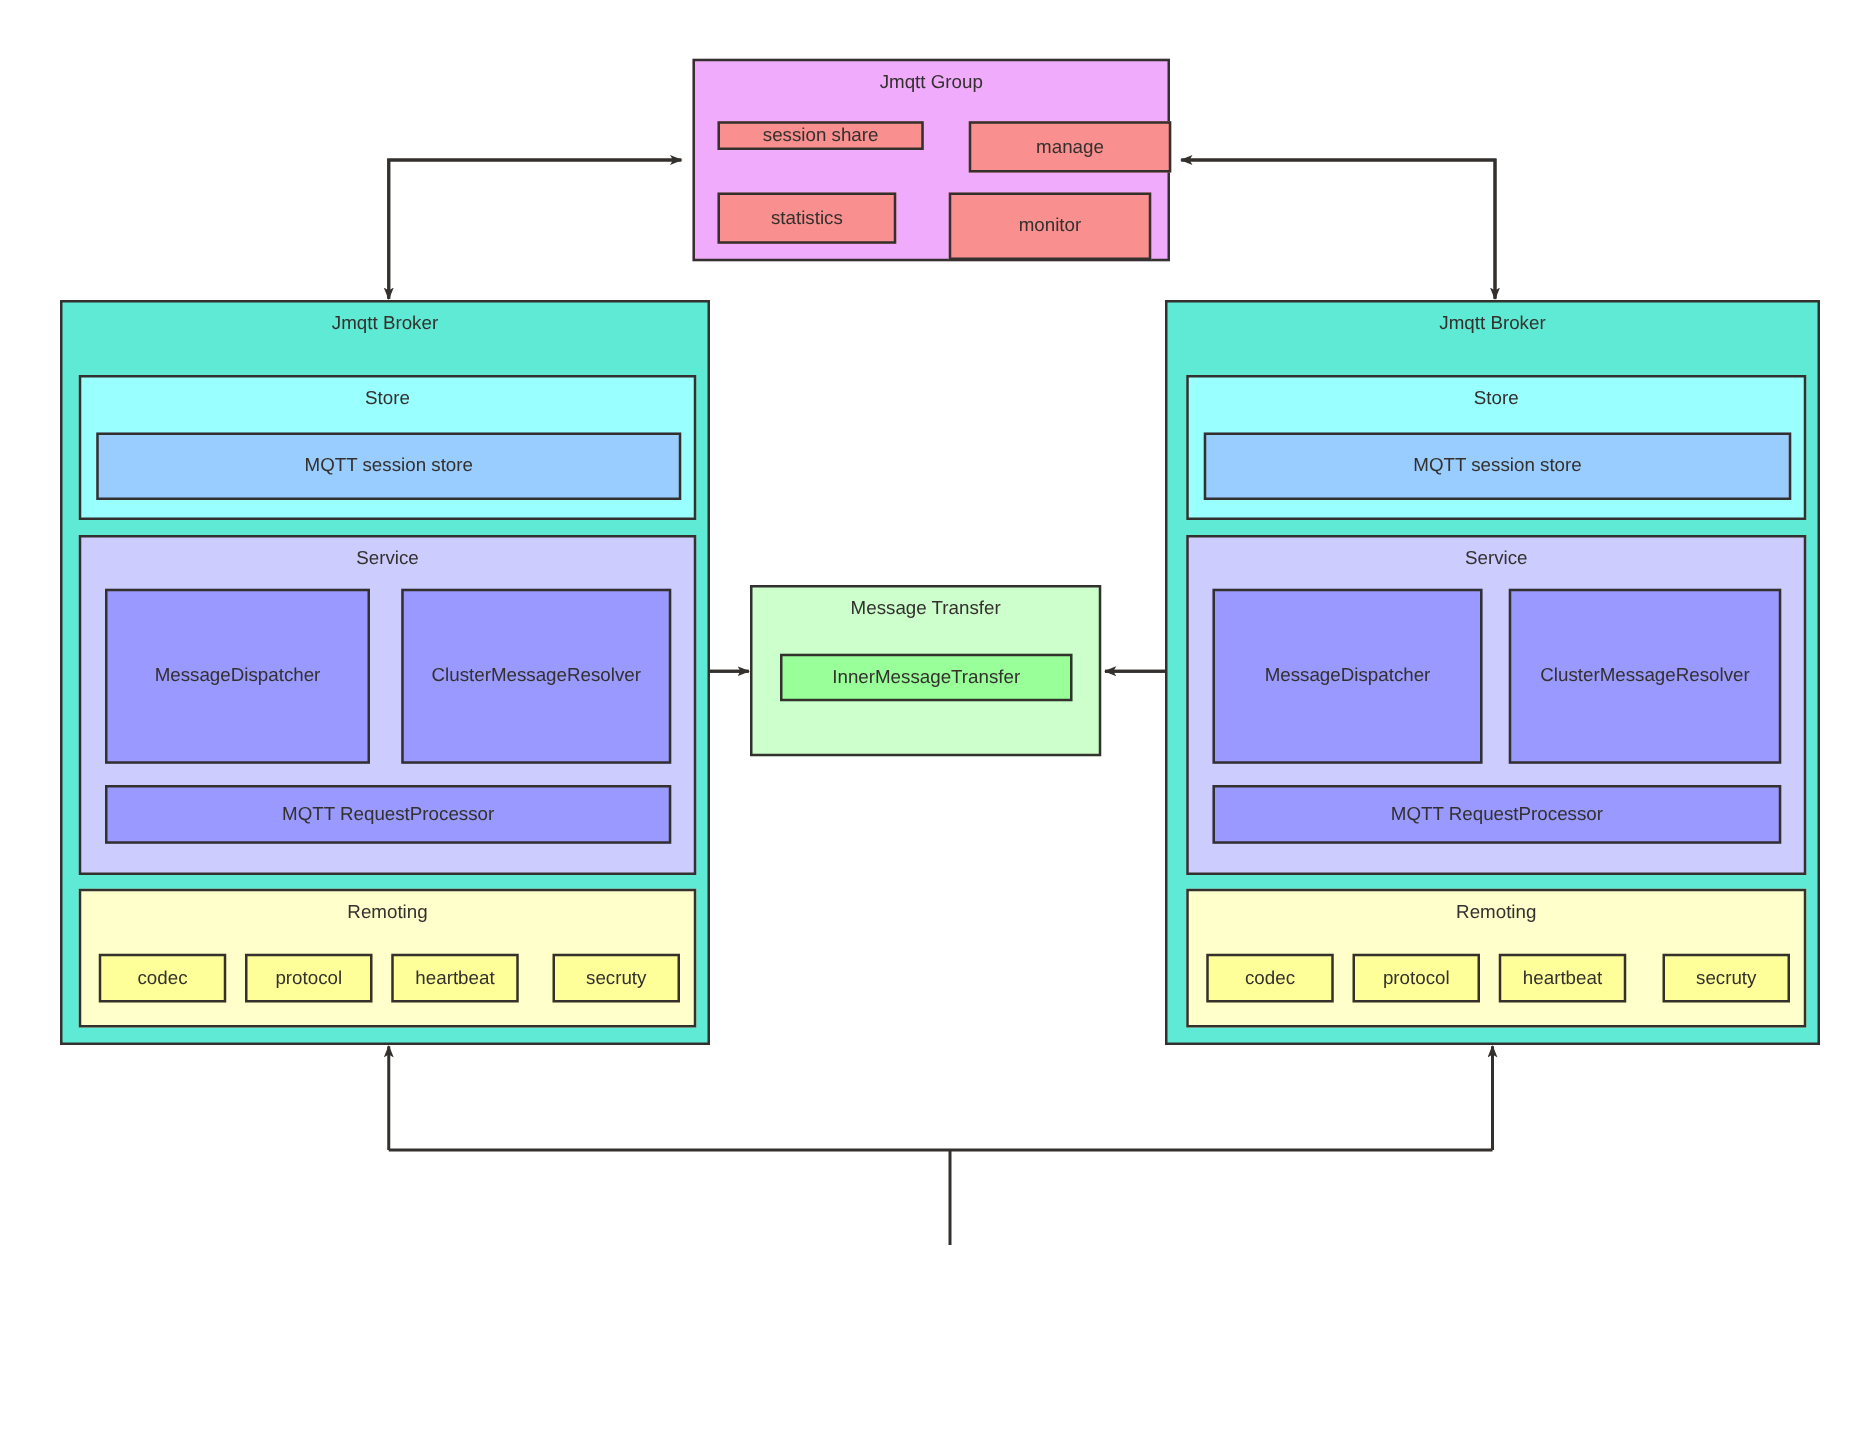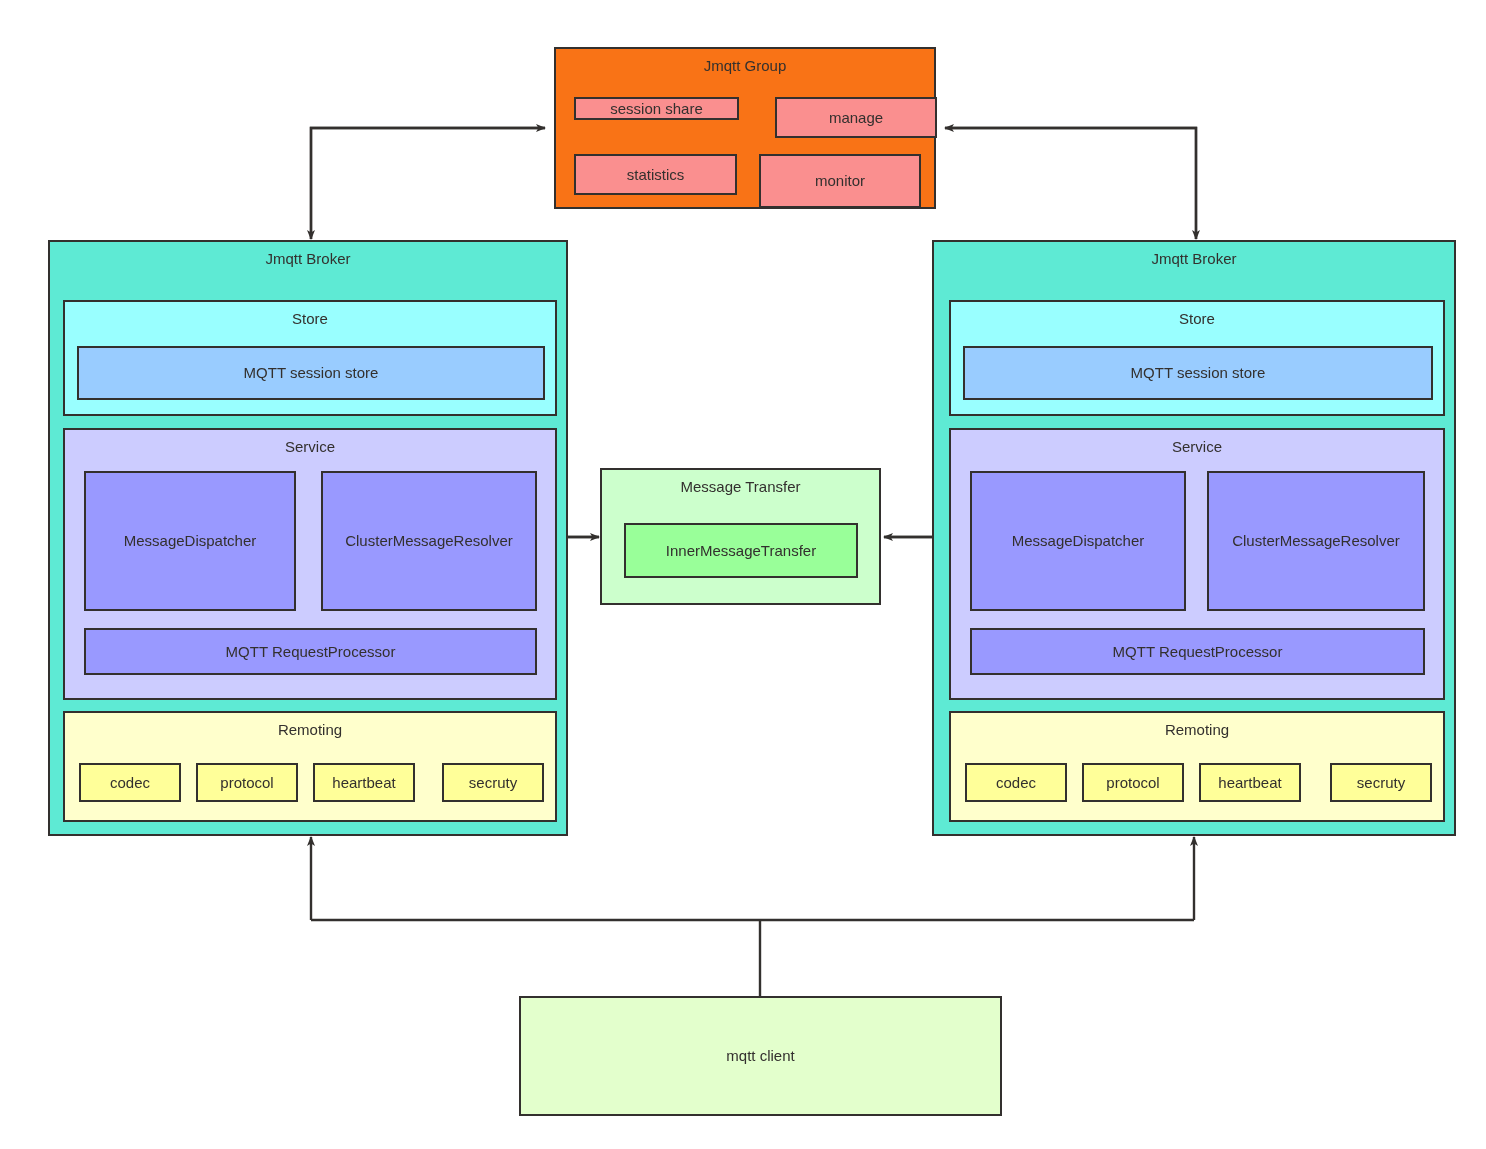--- a/index.html
+++ b/index.html
@@ -49,21 +49,21 @@
     display: flex;
     align-items: center;
     justify-content: center;
     text-align: center;
   }
   .node.leaf > .label {
     padding: 0 6px;
   }
 
   
-  .n-group      { background: #f97316; }
+  .n-group      { background: #f0abfc; }
   .n-groupitem  { background: #fa8f8f; }
   .n-broker     { background: #5eead4; }
   .n-store      { background: #99ffff; }
   .n-sessstore  { background: #99ccff; }
   .n-service    { background: #ccccff; }
   .n-svcitem    { background: #9999ff; }
   .n-remoting   { background: #ffffcc; }
   .n-remitem    { background: #ffff99; }
   .n-transfer   { background: #ccffcc; }
   .n-transitem  { background: #99ff99; }
@@ -114,21 +114,21 @@
 
   <div class="node n-group" style="left:554px; top:47px; width:382px; height:162px;">
     <div class="caption">Jmqtt Group</div>
 
     <div class="node leaf n-groupitem" style="left:18px; top:48px; width:165px; height:23px;">
       <span class="label">session share</span>
     </div>
     <div class="node leaf n-groupitem" style="left:203px; top:48px; width:162px; height:41px;margin-left:16px;">
       <span class="label">manage</span>
     </div>
-    <div class="node leaf n-groupitem" style="left:18px; top:105px; width:163px; height:41px;">
+    <div class="node leaf n-groupitem" style="left:18px; top:105px; width:143px; height:41px;">
       <span class="label">statistics</span>
     </div>
     <div class="node leaf n-groupitem" style="left:203px; top:105px; width:162px; height:54px;">
       <span class="label">monitor</span>
     </div>
   </div>
 
   <div class="node n-broker" style="left:48px; top:240px; width:520px; height:596px;">
     <div class="caption">Jmqtt Broker</div>
 
@@ -204,22 +204,19 @@
         <span class="label">heartbeat</span>
       </div>
       <div class="node leaf n-remitem" style="left:379px; top:50px; width:102px; height:39px;">
         <span class="label">secruty</span>
       </div>
     </div>
   </div>
 
   <div class="node n-transfer" style="left:600px; top:468px; width:281px; height:137px;">
     <div class="caption">Message Transfer</div>
-    <div class="node leaf n-transitem" style="left:22px; top:53px; width:234px; height:55px;">
+    <div class="node leaf n-transitem" style="left:22px; top:53px; width:234px; height:38px;">
       <span class="label">InnerMessageTransfer</span>
     </div>
   </div>
 
-  <div class="node leaf n-client" style="left:519px; top:996px; width:483px; height:120px;">
-    <span class="label">mqtt client</span>
-  </div>
 
 </div>
 
 </body></html>

